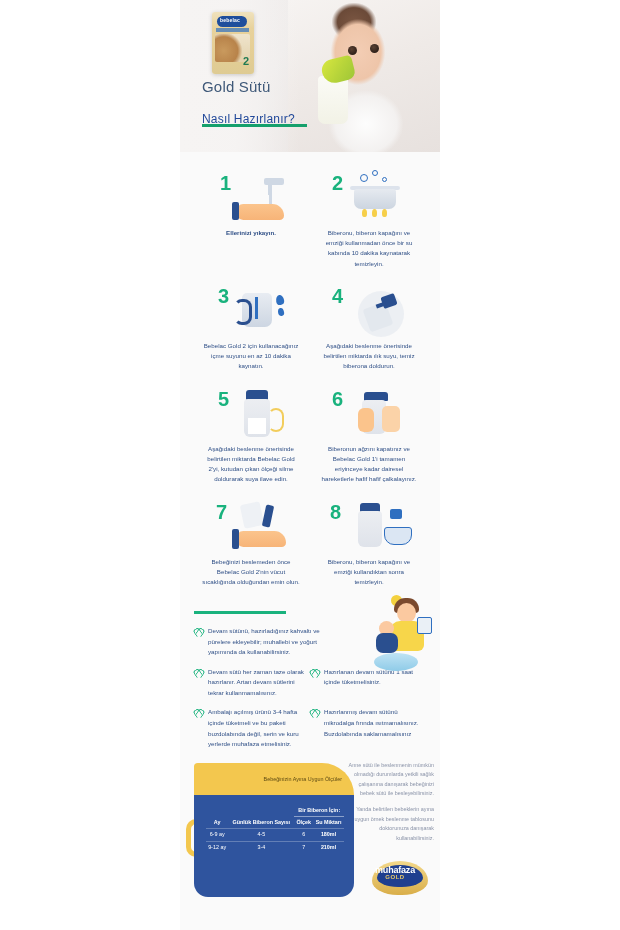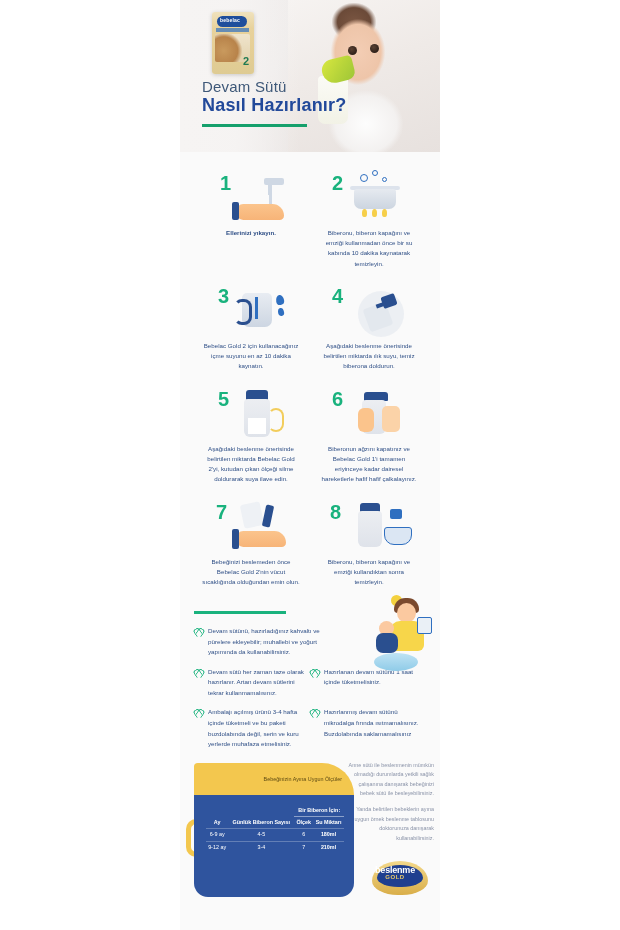--- a/index.html
+++ b/index.html
@@ -54,21 +54,21 @@
   .pack .pk-logo:after{content:"bebelac";position:absolute;left:3px;top:1px;color:#fff;
     font-size:5px;font-weight:bold;letter-spacing:.2px;}
   .pack .pk-band{position:absolute;left:4px;top:16px;width:33px;height:4px;background:#2f6fc0;opacity:.7;}
   .pack .pk-img{position:absolute;left:3px;top:22px;width:35px;height:28px;border-radius:2px;
     background:radial-gradient(circle at 25% 60%,#c99a5e 0%,#b8834a 45%,rgba(184,131,74,0) 60%),
                linear-gradient(180deg,#efe4cc 0%,#e3d2ad 100%);}
   .pack .pk-num{position:absolute;right:5px;bottom:7px;color:#1f7a52;font-size:11px;font-weight:bold;}
 
   .hero-title{position:absolute;left:22px;top:78px;z-index:4;}
   .hero-title .l1{font-size:15px;color:#3e5878;letter-spacing:.2px;}
-  .hero-title .l2{font-size:18px;color:#22499a;font-weight:bold;letter-spacing:.2px;margin-top:0;}
+  .hero-title .l2{font-size:12px;color:#22499a;font-weight:normal;letter-spacing:.2px;margin-top:17px;}
   .hero-rule{position:absolute;left:22px;top:124px;width:105px;height:3px;background:#15a06c;z-index:4;}
 
   
   .steps{padding:14px 12px 4px 12px;}
   .steprow{display:flex;}
   .step{width:50%;box-sizing:border-box;padding:4px 6px 10px 6px;text-align:center;}
   .step-art{position:relative;height:58px;margin:0 auto;width:120px;}
   .step-num{position:absolute;font-size:20px;font-weight:bold;color:#19b27d;}
   .step-txt{font-size:6.2px;line-height:1.65;color:#2f4f86;padding:0 4px;}
 
@@ -168,21 +168,21 @@
     <div class="hero-fade"></div>
 
     <div class="pack">
       <div class="pk-logo"></div>
       <div class="pk-band"></div>
       <div class="pk-img"></div>
       <div class="pk-num">2</div>
     </div>
 
     <div class="hero-title">
-      <div class="l1">Devam Sütü</div>
+      <div class="l1">Gold Sütü</div>
       <div class="l2">Nasıl Hazırlanır?</div>
     </div>
     <div class="hero-rule"></div>
   </div>
 
   <div class="steps">
 
     <div class="steprow">
       <div class="step">
         <div class="step-art">
@@ -368,19 +368,19 @@
     </div>
 
     <div class="note">
       <div>Anne sütü ile beslenmenin mümkün olmadığı durumlarda yetkili sağlık çalışanına danışarak bebeğinizi bebek sütü ile besleyebilirsiniz.</div>
       <div style="margin-top:7px">Yanda belirtilen bebeklerin ayına uygun örnek beslenme tablosunu doktorunuza danışarak kullanabilirsiniz.</div>
     </div>
 
     <div class="blogo">
       <div class="heart"></div>
       <div class="inner"></div>
-      <div class="bt">beslenme</div>
+      <div class="bt">muhafaza</div>
       <div class="bg2">GOLD</div>
     </div>
   </div>
 
  </div>
 </div>
 
 </body></html>

